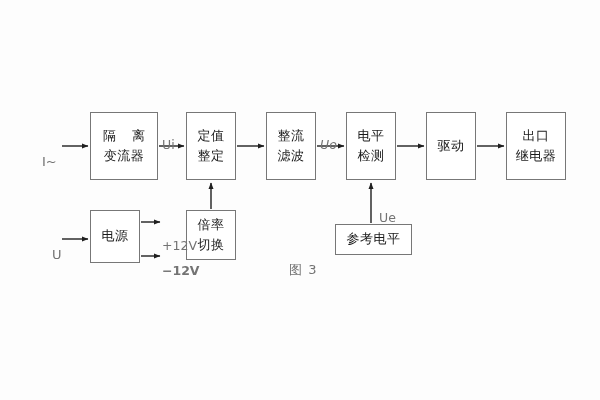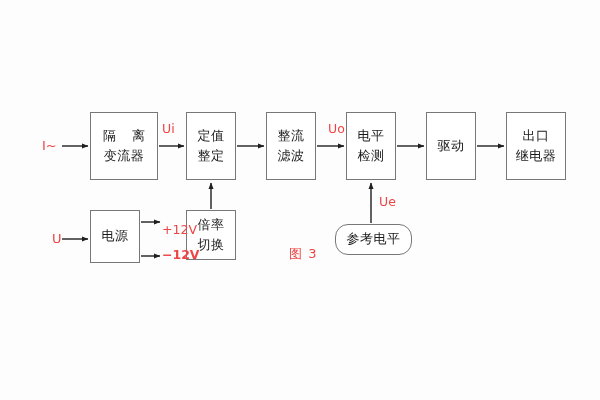--- a/index.html
+++ b/index.html
@@ -36,24 +36,25 @@
   }
   .box .ln {
     display: block;
   }
   .box.wide-spaced .ln:first-child {
     letter-spacing: 6px;
     text-indent: 6px;
   }
   .lbl {
     position: absolute;
-    color: #ef4444;
+    color: #737373;
     font-size: 13px;
     white-space: nowrap;
     line-height: 1;
+    margin-top: 16px;
   }
   .lbl.small {
     font-size: 12.5px;
   }
   svg.wires {
     position: absolute;
     left: 0;
     top: 0;
     width: 600px;
     height: 400px;
@@ -130,31 +131,31 @@
 
   <div class="box" style="left:90px;top:210px;width:50px;height:53px;">
     <span class="ln">电源</span>
   </div>
 
   <div class="box" style="left:186px;top:210px;width:50px;height:50px;">
     <span class="ln">倍率</span>
     <span class="ln">切换</span>
   </div>
 
-  <div class="box" style="left:335px;top:224px;width:77px;height:31px;border-radius:13px;">
+  <div class="box" style="left:335px;top:224px;width:77px;height:31px;">
     <span class="ln">参考电平</span>
   </div>
 
   <div class="lbl" style="left:42px;top:139px;">I~</div>
 
   <div class="lbl" style="left:52px;top:232px;">U</div>
 
   <div class="lbl small" style="left:162px;top:123px;">Ui</div>
 
-  <div class="lbl small" style="left:328px;top:123px;">Uo</div>
+  <div class="lbl small" style="left:320px;top:123px;font-style:italic;">Uo</div>
 
   <div class="lbl small" style="left:379px;top:196px;">Ue</div>
 
   <div class="lbl small" style="left:162px;top:224px;">+12V</div>
 
   <div class="lbl small" style="left:162px;top:249px;font-weight:bold;">−12V</div>
 
   <div class="lbl" style="left:289px;top:247px;letter-spacing:1px;">图 3</div>
 
 </div>

